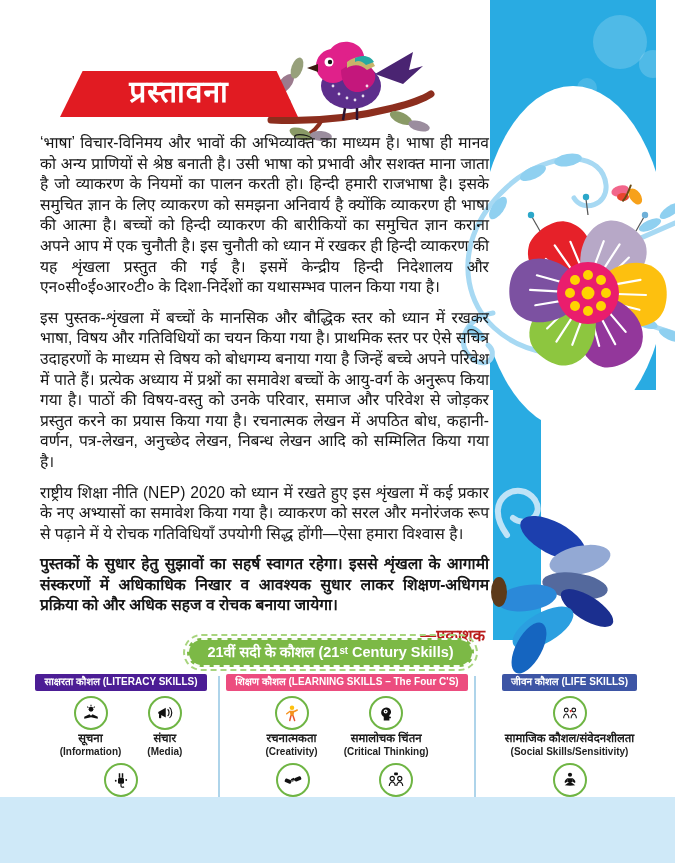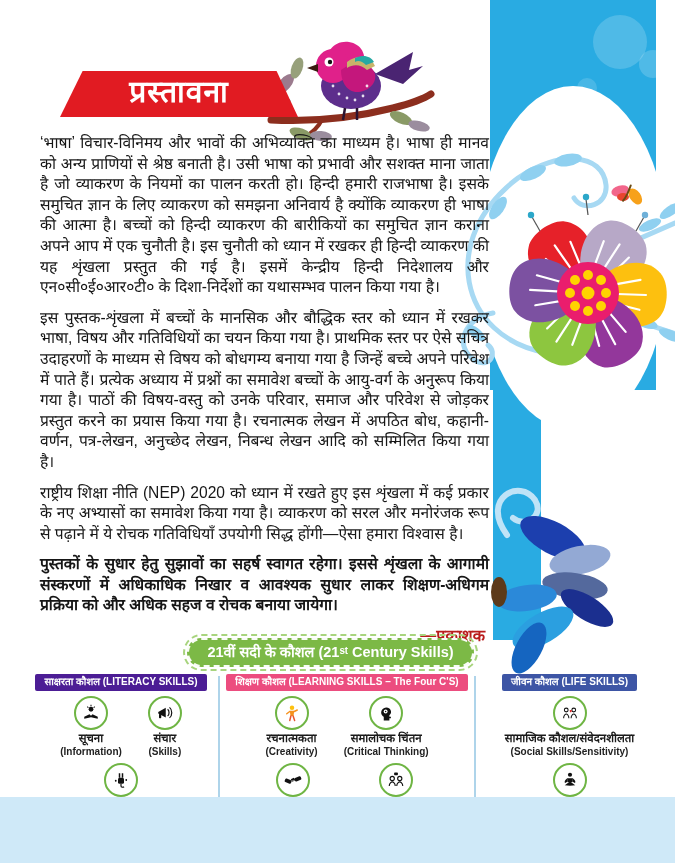--- a/index.html
+++ b/index.html
@@ -231,21 +231,21 @@
           <div class="skill-item">
             <span class="icon-circle">
               <svg viewBox="0 0 24 24">
                   <polygon points="3,10.5 13,5 13,18 3,12.5" fill="#111"></polygon>
                   <rect x="4" y="13" width="3" height="6" rx="1" fill="#111"></rect>
                   <path d="M15.5,7 C18,8.8 18,14.2 15.5,16" stroke="#111" stroke-width="1.6" fill="none"></path>
                   <path d="M18,4.5 C22,7.5 22,15.5 18,18.5" stroke="#111" stroke-width="1.6" fill="none"></path>
                 </svg>
             </span>
             <span class="skill-hi">संचार</span>
-            <span class="skill-en">(Skills)</span>
+            <span class="skill-en">(Media)</span>
           </div>
         </div>
         <div class="items-row">
           <div class="skill-item">
             <span class="icon-circle">
               <svg viewBox="0 0 24 24">
                   <rect x="8" y="9" width="8" height="8" rx="2" fill="#111"></rect>
                   <line x1="10" y1="3" x2="10" y2="9" stroke="#111" stroke-width="2"></line>
                   <line x1="14" y1="3" x2="14" y2="9" stroke="#111" stroke-width="2"></line>
                   <path d="M12,17 L12,20 C12,22 15,22 16,21" stroke="#111" stroke-width="1.6" fill="none"></path>

